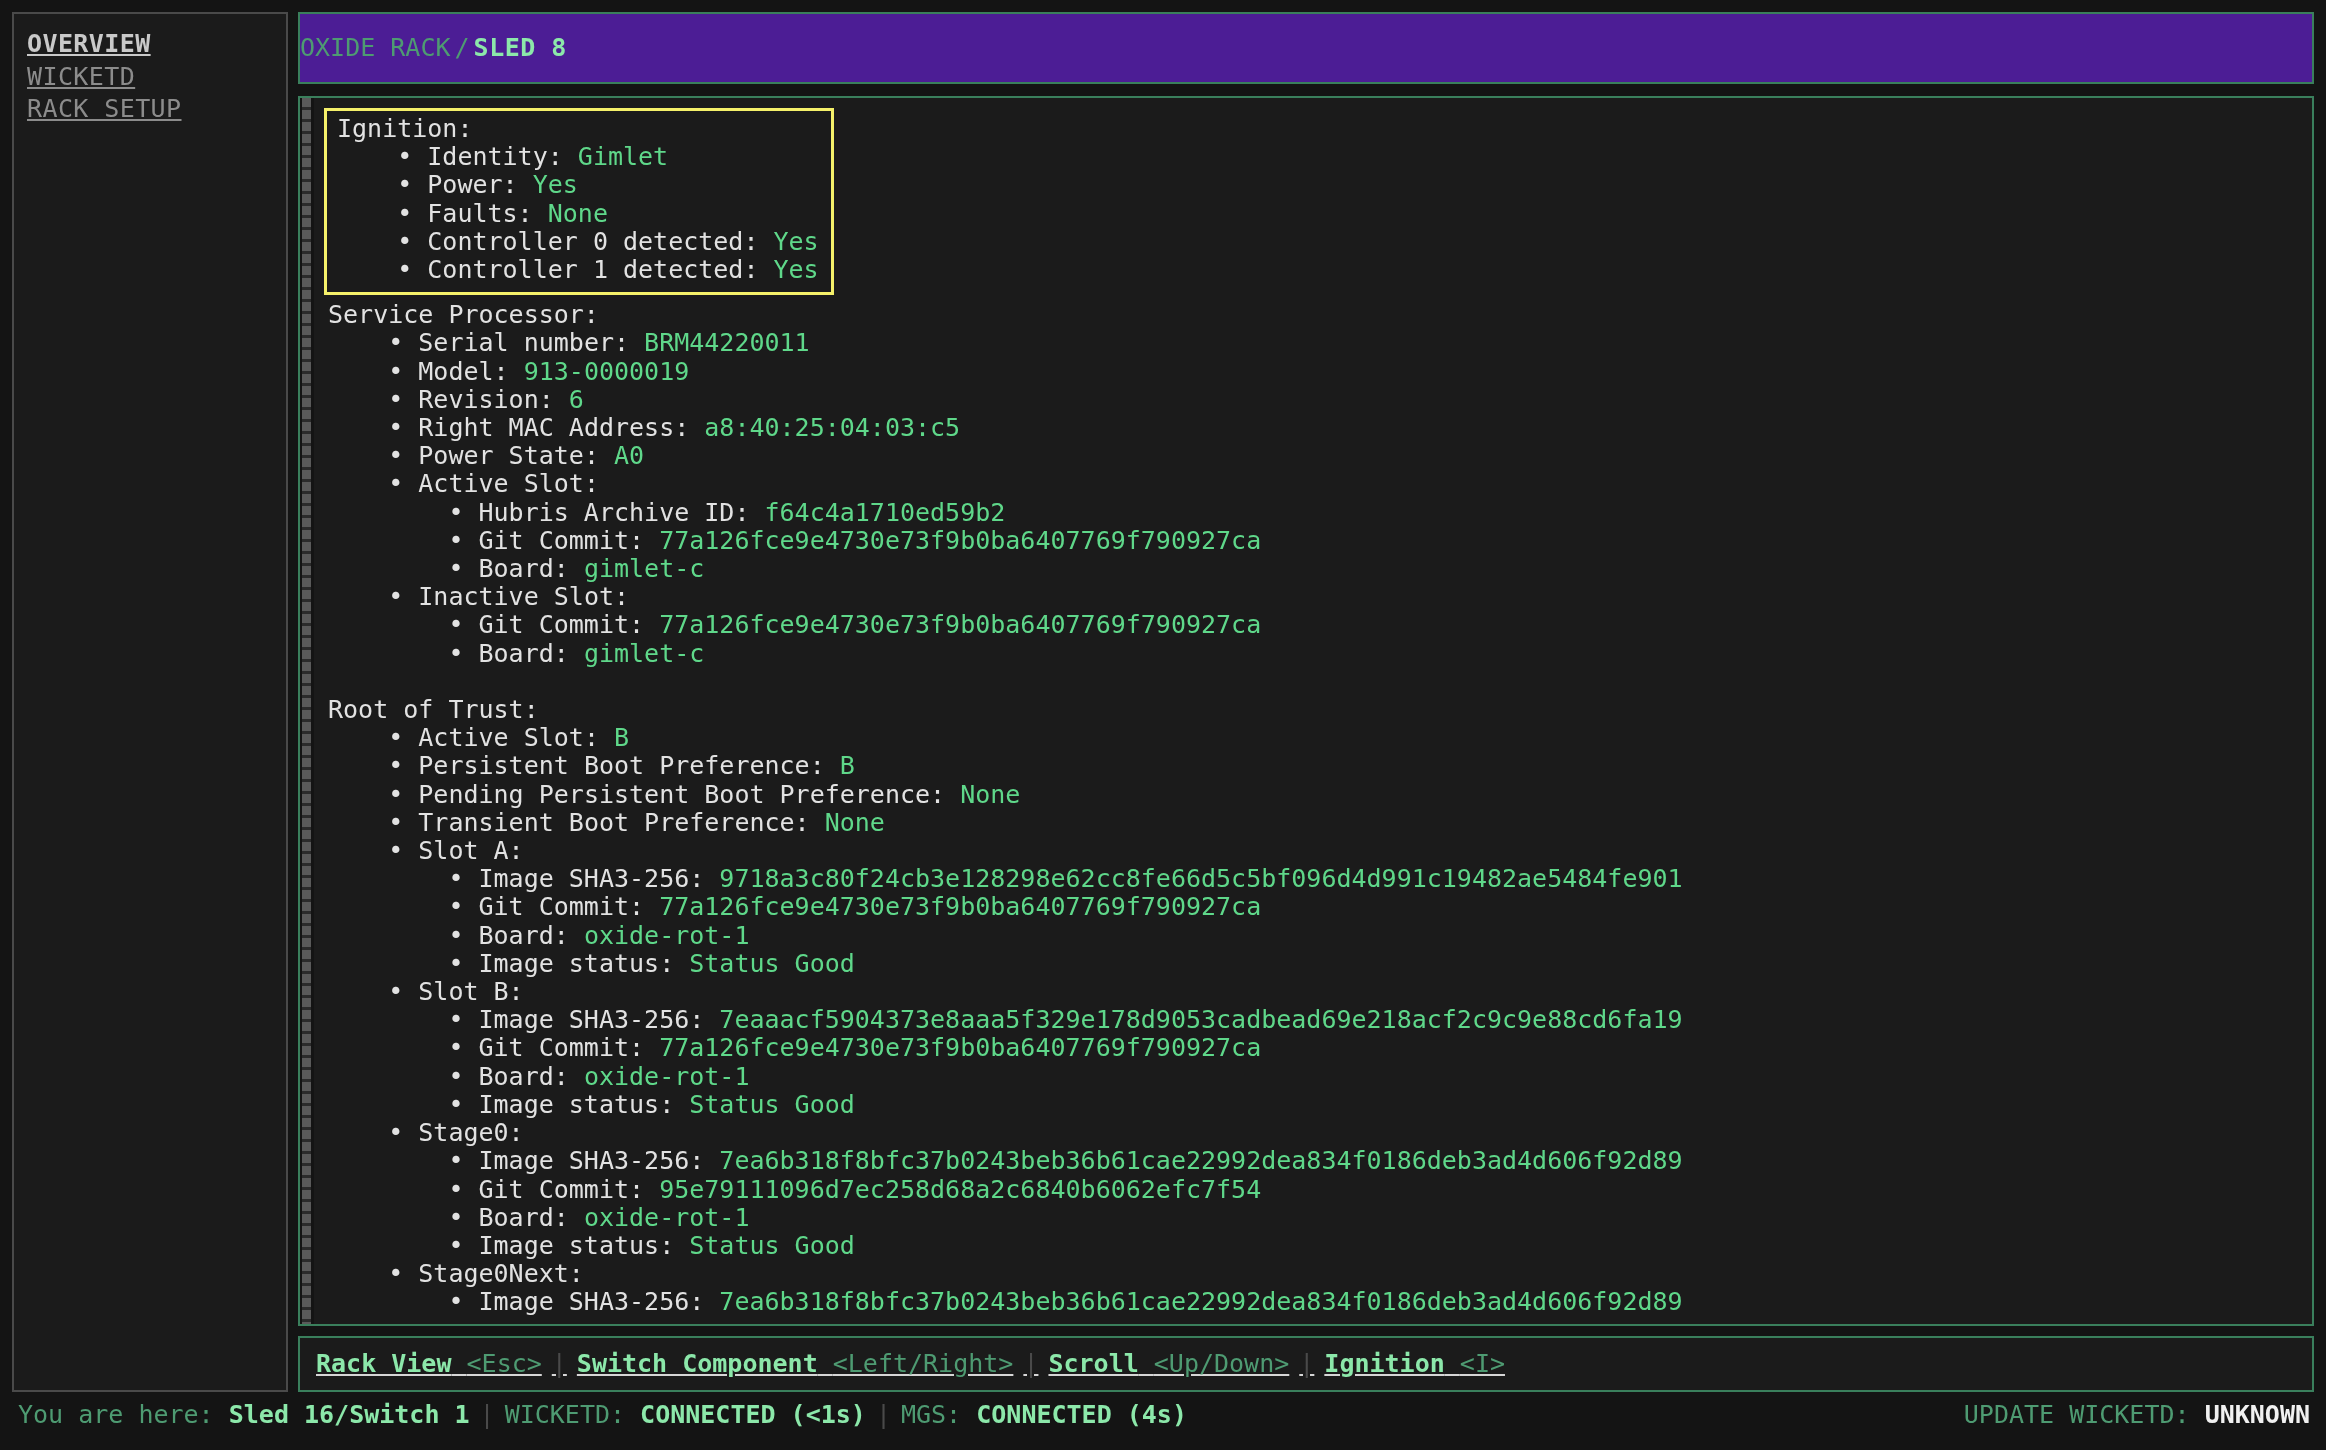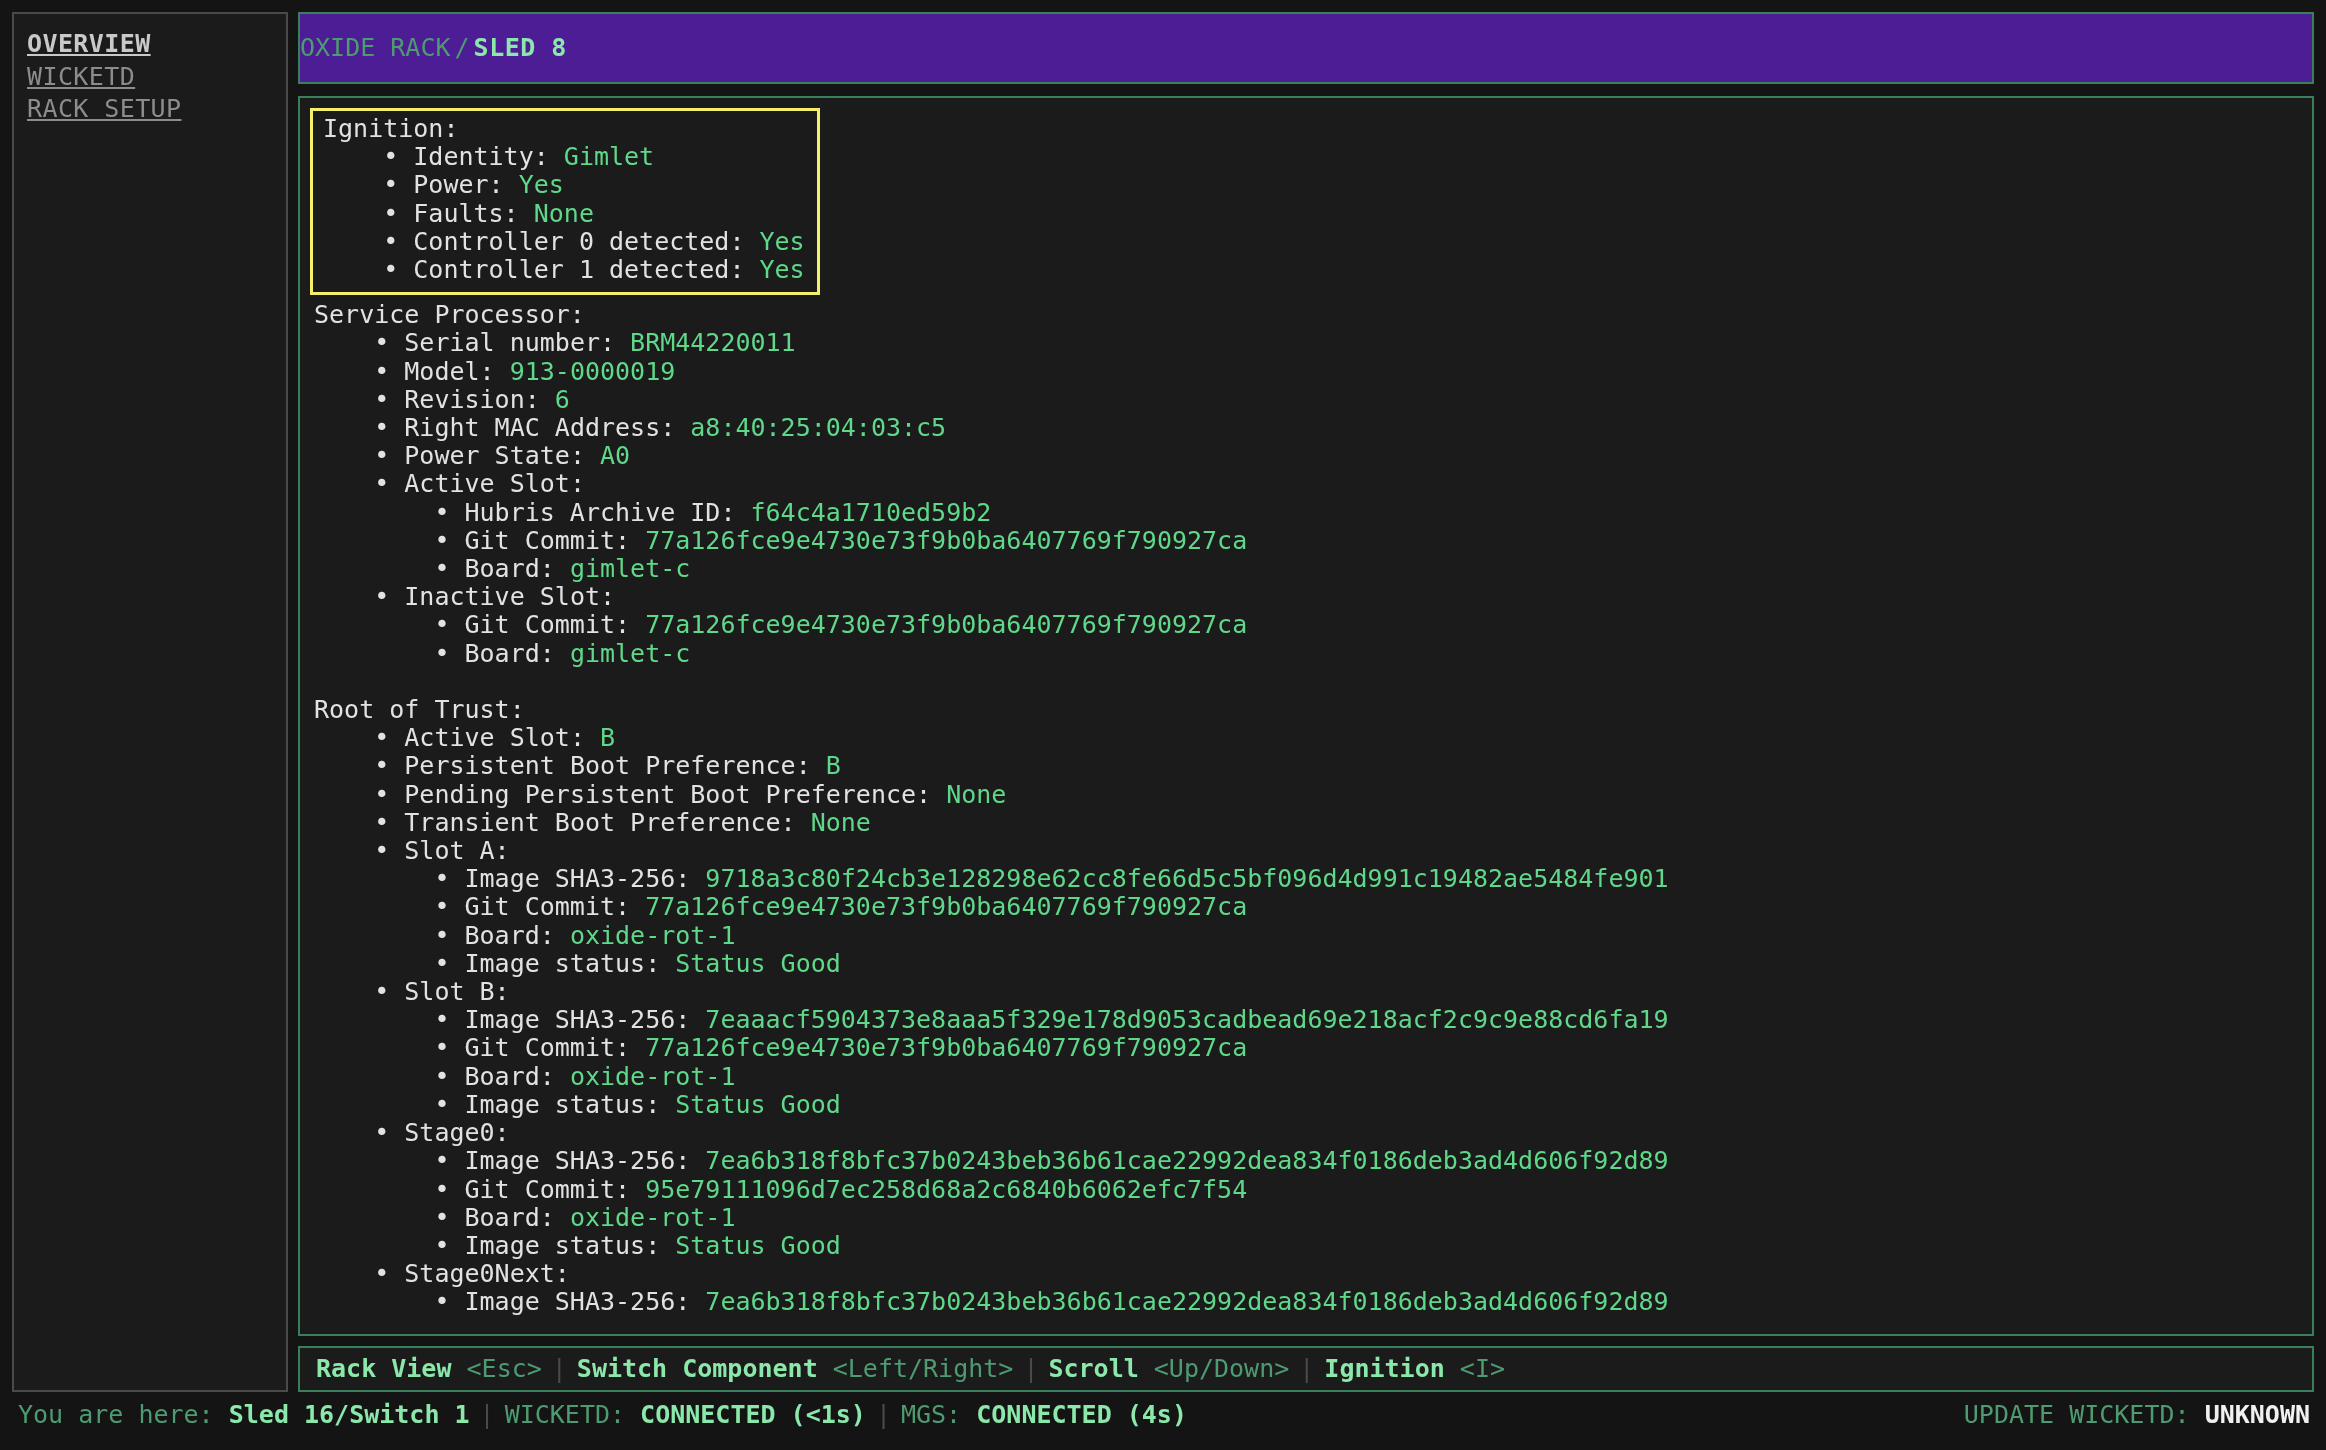--- a/index.html
+++ b/index.html
@@ -80,21 +80,21 @@
   .crumb-dim   { color: #4e9b72; }
   .crumb-sep   { color: #4e9b72; padding: 0 4px; }
   .crumb-active{ color: #8ce8aa; font-weight: bold; letter-spacing: 0.5px; }
 
   .content-box {
     border: 2px solid #3a7f5c;
     background: #1b1b1b;
     margin-top: 12px;
     flex: 1 1 auto;
     display: flex;
-    flex-direction: column;
+    flex-direction: row;
     min-height: 0;
     position: relative;
     overflow: hidden;
   }
 
   
   .scroll-strip {
     width: 14px;
     flex: 0 0 auto;
     background: #141414;
@@ -149,27 +149,28 @@
     padding: 4px 12px 8px 10px;
     display: inline-block;
     margin-left: -4px;
     margin-bottom: 6px;
   }
 
   
   .helpbar {
     border: 2px solid #3a7f5c;
     background: #1b1b1b;
-    height: 46px;
+    height: 56px;
     margin-top: 10px;
     display: flex;
     align-items: center;
     padding-left: 16px;
     flex: 0 0 auto;
     white-space: nowrap;
+    text-decoration: underline;
   }
   .help-label { color: #8ce8aa; font-weight: bold; }
   .help-key   { color: #4e9b72; }
   .help-sep   { color: #4a4a4a; padding: 0 10px; }
 
   
   .statusbar {
     height: 46px;
     display: flex;
     align-items: center;

